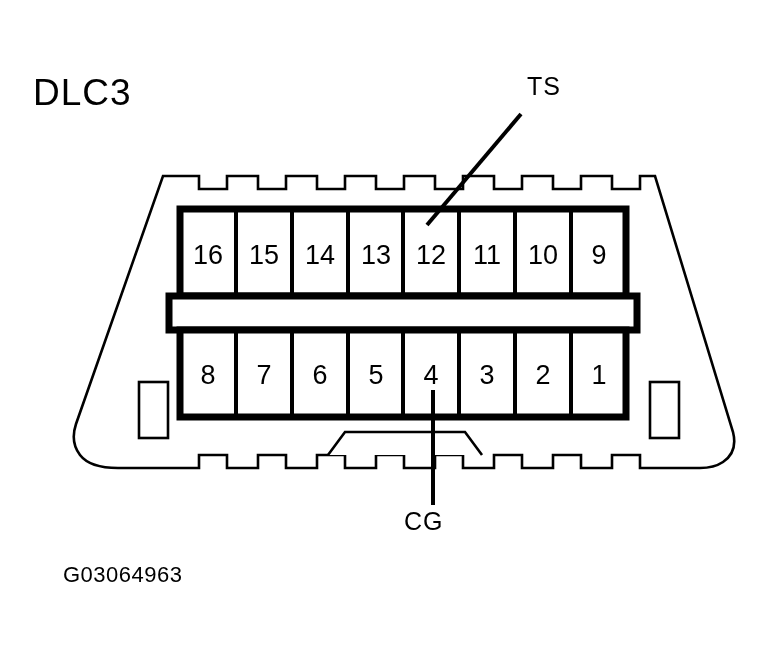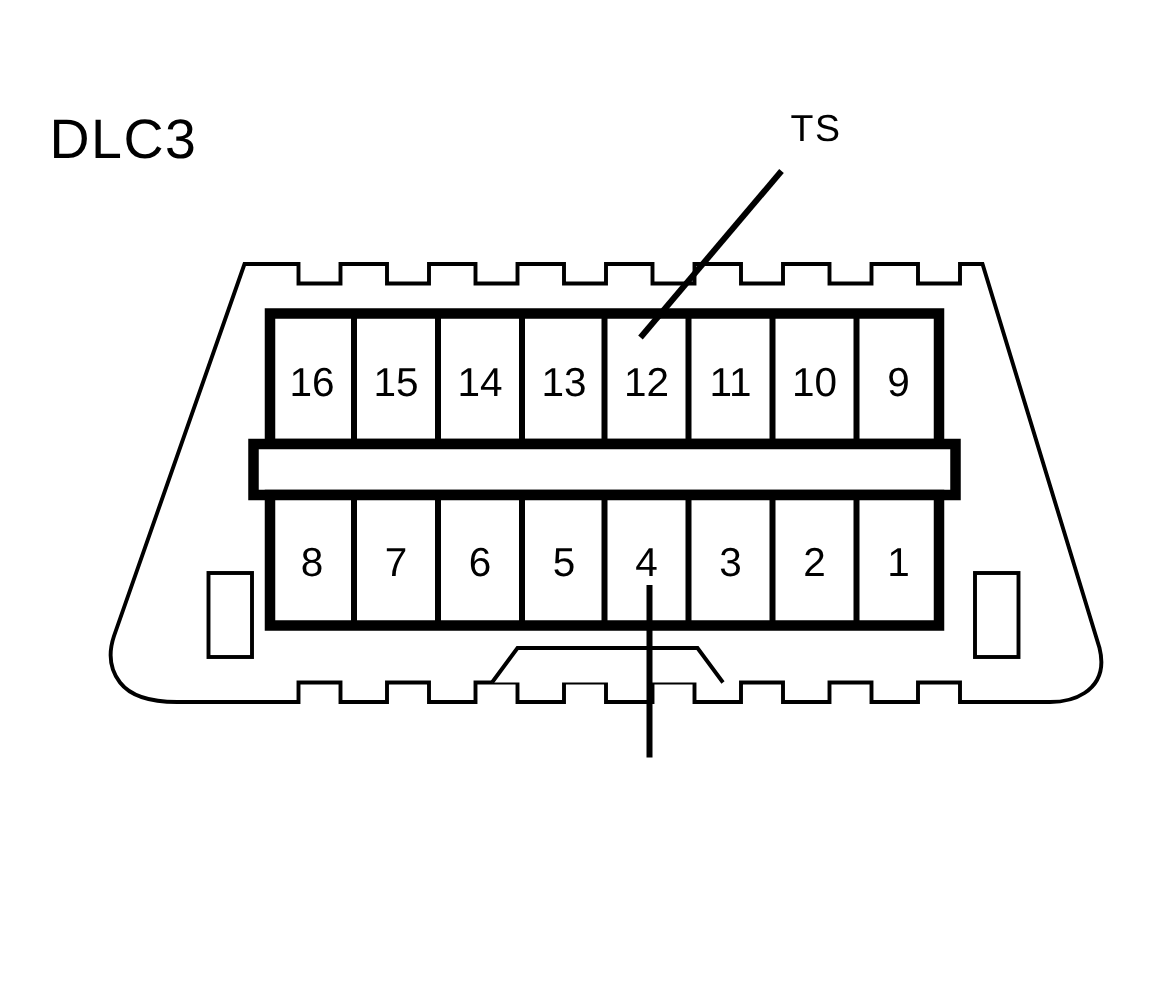--- a/index.html
+++ b/index.html
@@ -67,21 +67,23 @@
 </style>
 </head>
 <body>
 
 <div id="diagram-root">
 
   <div class="title-label">DLC3</div>
 
   <div class="callout-label" id="callout-ts">TS</div>
 
+  <div class="callout-label" id="callout-cg">CG</div>
 
+  <div class="figure-id">G03064963</div>
 
   <svg width="769" height="666" viewBox="0 0 769 666">
 
     <g>
       <path d="M 163 176
                L 199 176 L 199 189 L 227 189 L 227 176
                L 258 176 L 258 189 L 286 189 L 286 176
                L 317 176 L 317 189 L 345 189 L 345 176
                L 376 176 L 376 189 L 404 189 L 404 176
                L 435 176 L 435 189 L 463 189 L 463 176

